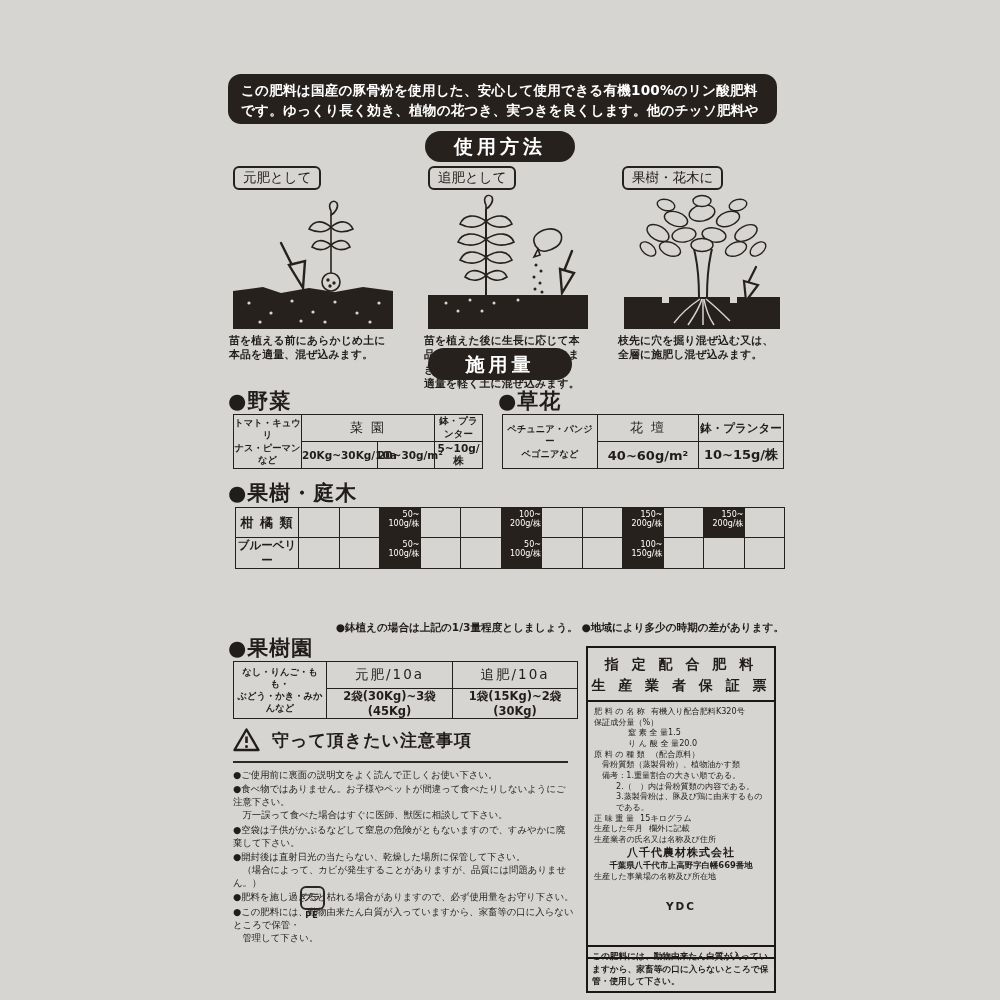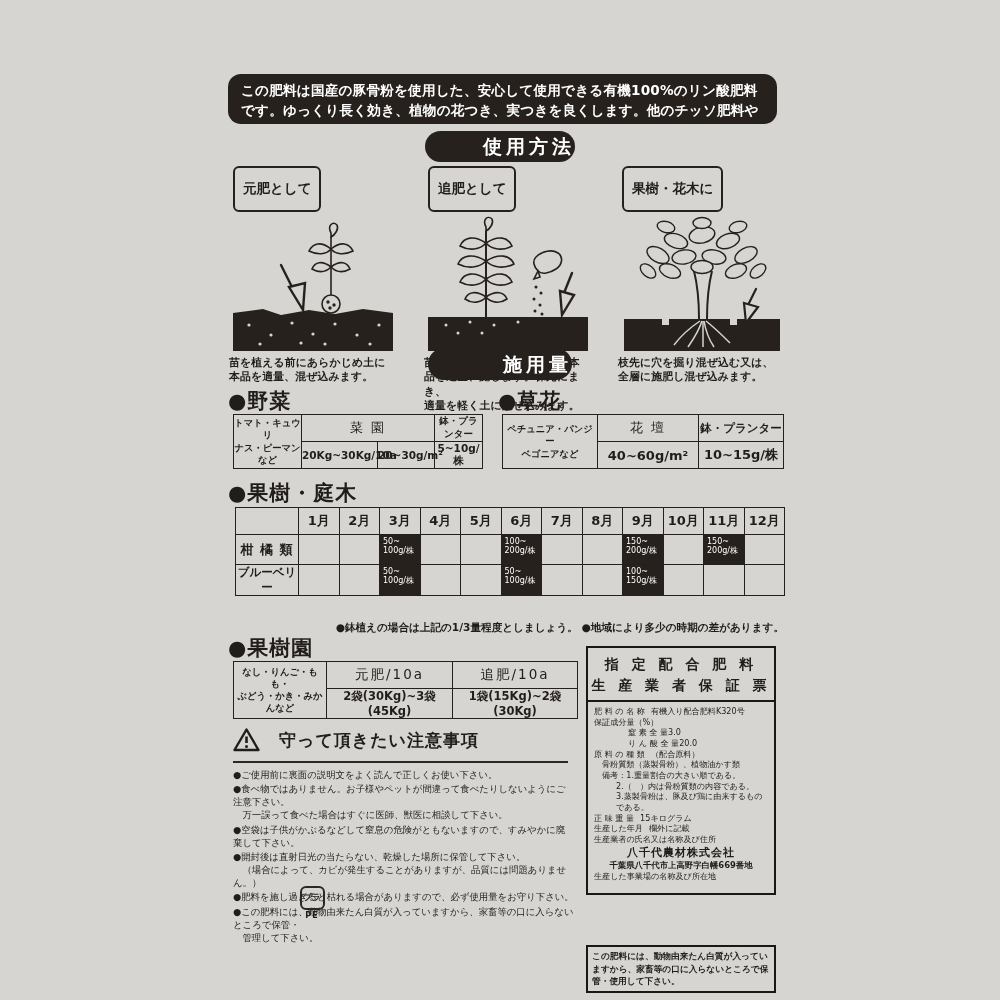--- a/index.html
+++ b/index.html
@@ -11,30 +11,30 @@
   .abs{position:absolute;box-sizing:border-box}
   
   #intro{
     left:228px;top:74px;width:549px;height:50px;
     background:#27211d;color:#fff;border-radius:13px;
     font-size:13.6px;font-weight:bold;line-height:1.5;
     padding:6px 13px;letter-spacing:.2px;overflow:hidden;
   }
   
   .pill{
-    background:#27211d;color:#fff;font-weight:bold;text-align:right;
+    background:#27211d;color:#fff;font-weight:bold;text-align:center;
     border-radius:18px;letter-spacing:4px;
   }
   #usage-pill{left:425px;top:131px;width:150px;height:31px;font-size:19px;line-height:31px}
   #dose-pill{left:428px;top:348px;width:144px;height:32px;font-size:19px;line-height:32px}
   
   .panel{top:166px;width:168px}
   .panel-title{
     display:inline-block;border:2px solid #27211d;border-radius:6px;
-    padding:12px 8px;font-size:13.5px;font-weight:bold;margin-left:4px;background:#d6d5d2;
+    padding:1px 8px;font-size:13.5px;font-weight:normal;margin-left:4px;background:#d6d5d2;
   }
   .panel-art{display:block;margin-top:1px}
   .panel-caption{
     font-size:10.8px;font-weight:bold;line-height:1.32;margin-top:3px;
     white-space:pre-line;letter-spacing:.2px;
   }
   
   .sec-title{font-size:21px;font-weight:800;letter-spacing:1px}
   #veg-title{left:228px;top:387px}
   #flower-title{left:498px;top:387px}
@@ -54,36 +54,36 @@
   #flower-table tr{height:27px}
   #flower-table .hdr-s{font-size:11.5px}
   
   #month-table{left:235px;top:507px;width:549px}
   #month-table tr.head{height:27px}
   #month-table tr{height:30px}
   #month-table td{font-size:13px;font-weight:bold}
   #month-table td.rowlabel{font-size:13px;letter-spacing:1px}
   #month-table td.filled{
     background:#27211d;color:#fff;font-size:8px;font-weight:normal;
-    text-align:left;vertical-align:top;padding:2px 0 0 3px;line-height:1.15;
+    text-align:right;vertical-align:top;padding:2px 0 0 3px;line-height:1.15;
     white-space:pre-line;letter-spacing:0;
   }
   #footnote{left:235px;top:621px;width:549px;text-align:right;font-size:10.6px;font-weight:bold}
   #orchard-table{left:233px;top:661px;width:344px}
   #orchard-table tr{height:27px}
   #orchard-table .hdr{font-size:13.5px}
   #orchard-table .val{font-size:11.5px}
   
-  #caution-head{left:233px;top:728px;display:flex;align-items:center;gap:19px}
+  #caution-head{left:233px;top:728px;display:flex;align-items:center;gap:12px}
   #caution-title{font-size:17px;font-weight:800;letter-spacing:1px}
   #caution-rule{left:233px;top:761px;width:335px;border-top:2px solid #2b2724;height:0}
   #caution-list{left:233px;top:768px;width:341px;font-size:9.4px;line-height:1.4;font-weight:500}
   #caution-list .citem{white-space:pre-line;margin-bottom:1px}
   
-  #cert{left:586px;top:646px;width:190px;height:249px;border:2px solid #1a1714;background:#d6d5d2;overflow:hidden}
+  #cert{left:586px;top:646px;width:190px;height:313px;border:2px solid #1a1714;background:#d6d5d2;overflow:hidden}
   #cert-title{
     text-align:center;font-size:14px;font-weight:bold;letter-spacing:4px;
     line-height:1.5;padding:6px 0 4px;border-bottom:2px solid #1a1714;
   }
   #cert-body{padding:4px 6px 3px;font-size:8.1px;line-height:1.32}
   .cert-row{display:flex;gap:6px}
   .cert-amount{display:flex;padding:0 16px 0 34px}
   .cert-ind1{padding-left:8px}
   .cert-ind2{padding-left:22px}
   .cert-company{text-align:center;font-size:11px;font-weight:bold;letter-spacing:1px;margin-top:1px}
@@ -294,35 +294,20 @@
     <col style="width:40.5px">
       <col style="width:40.5px">
       <col style="width:40.5px">
       <col style="width:40.5px">
       <col style="width:40.5px">
     <col style="width:40.5px">
       <col style="width:40.5px">
       <col style="width:40.5px">
   </colgroup>
   <tbody>
-      <tr class="head">
-    <td></td>
-    <td>1月</td>
-    <td>2月</td>
-    <td>3月</td>
-    <td>4月</td>
-    <td>5月</td>
-    <td>6月</td>
-    <td>7月</td>
-    <td>8月</td>
-    <td>9月</td>
-    <td>10月</td>
-    <td>11月</td>
-    <td>12月</td>
-  </tr>
   <tr>
     <td class="rowlabel">柑 橘 類</td>
     <td></td>
         <td></td>
     <td class="filled">50~
 100g/株</td>
     <td></td>
         <td></td>
     <td class="filled">100~
 200g/株</td>
@@ -405,21 +390,21 @@
     <div>生 産 業 者 保 証 票</div>
   </div>
   <div id="cert-body">
     <div class="cert-row">
       <span>肥 料 の 名 称</span>
       <span>有機入り配合肥料K320号</span>
     </div>
     <div>保証成分量（%）</div>
     <div class="cert-amount">
       <span>窒 素 全 量</span>
-      <span>3.0</span>
+      <span>1.5</span>
     </div>
     <div class="cert-amount">
       <span>り ん 酸 全 量</span>
       <span>20.0</span>
     </div>
     <div class="cert-row">
       <span>原 料 の 種 類</span>
       <span>（配合原料）</span>
     </div>
     <div class="cert-ind1">骨粉質類（蒸製骨粉）、植物油かす類</div>

